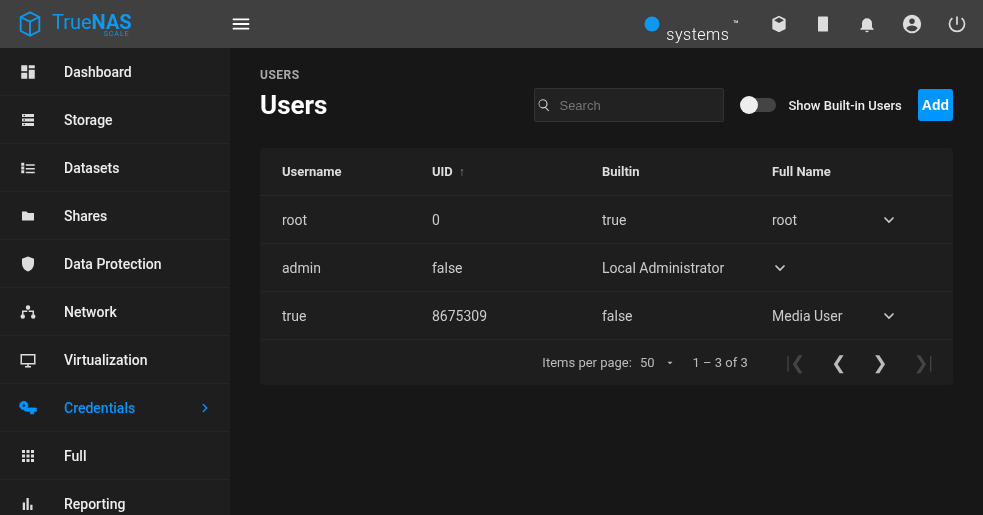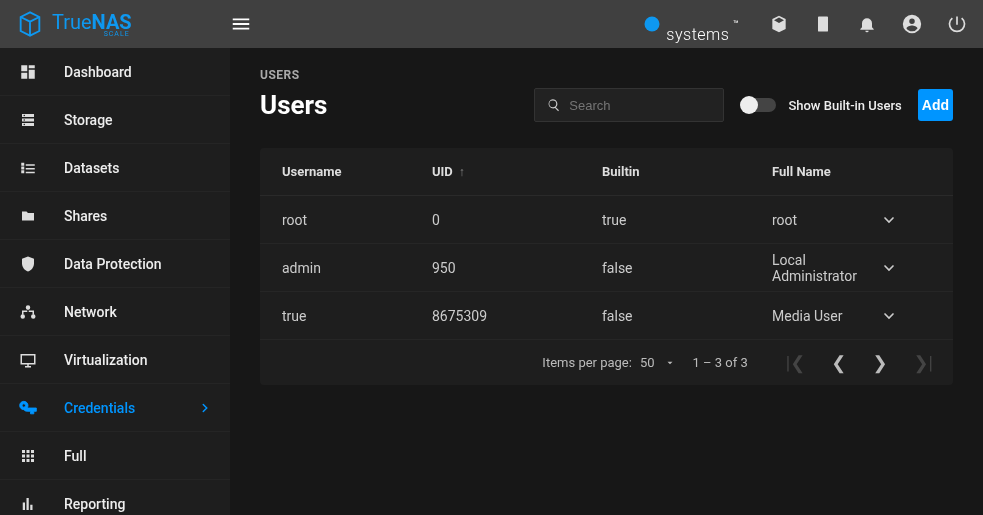--- a/index.html
+++ b/index.html
@@ -65,21 +65,21 @@
   }
   .breadcrumb { font-size: 12px; font-weight:700; color: #aaa; letter-spacing: .5px; }
   .header-row { display: flex; align-items: center; margin-top: 6px; }
   .page-title { font-size: 26px; font-weight:700; }
   .header-spacer { flex:1; }
   .search-box {
     background:#222;
     border:1px solid #333;
     display:flex; align-items:center;
     width: 190px; height:34px;
-    padding:0 12px; gap:8px;
+    padding:0 2px; gap:8px;
     border-radius:2px;
   }
   .search-box input {
     background:transparent; border:none; color:#fff; font-size:13px; outline:none; width:100%;
   }
   .toggle {
     width:34px; height:14px; background:#444; border-radius:10px; position:relative; margin-left:18px;
   }
   .toggle-knob { width:18px; height:18px; background:#eee; border-radius:50%; position:absolute; left:-2px; top:-2px; }
   .toggle-label { font-size:13px; color:#eee; margin-left:12px; font-weight:500;}
@@ -282,21 +282,20 @@
         <div>true</div>
         <div>root</div>
         <div class="expand">
             <svg width="16" height="16" viewBox="0 0 24 24">
               <path d="M6 9l6 6 6-6" stroke="#ccc" stroke-width="2.5" fill="none" stroke-linecap="round"></path>
             </svg>
           </div>
       </div>
       <div class="t-row">
         <div>admin</div>
-        <div>950</div>
         <div>false</div>
         <div>Local Administrator</div>
         <div class="expand">
             <svg width="16" height="16" viewBox="0 0 24 24">
               <path d="M6 9l6 6 6-6" stroke="#ccc" stroke-width="2.5" fill="none" stroke-linecap="round"></path>
             </svg>
           </div>
       </div>
       <div class="t-row">
         <div>true</div>

